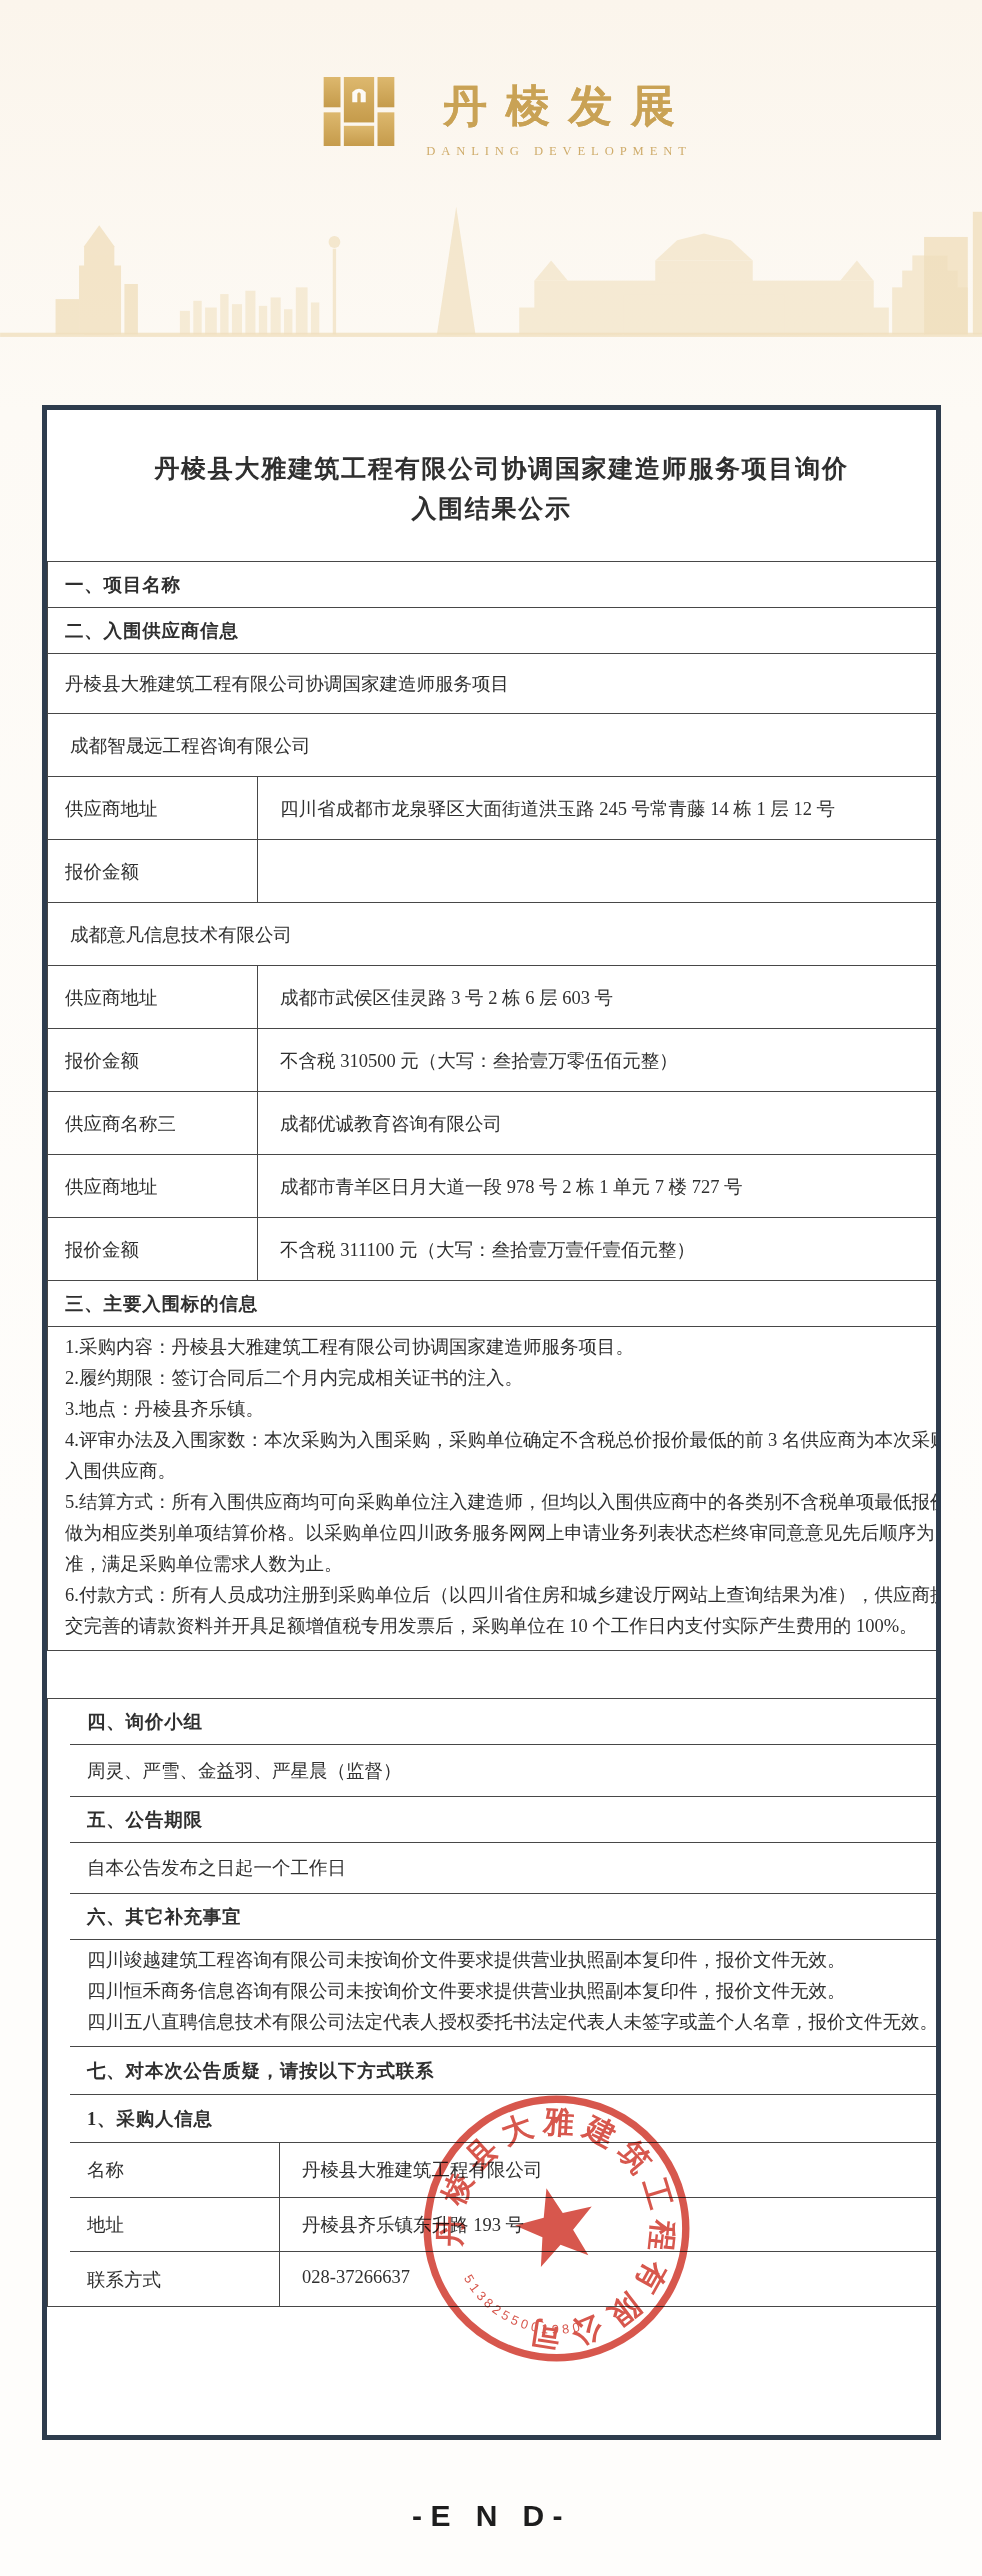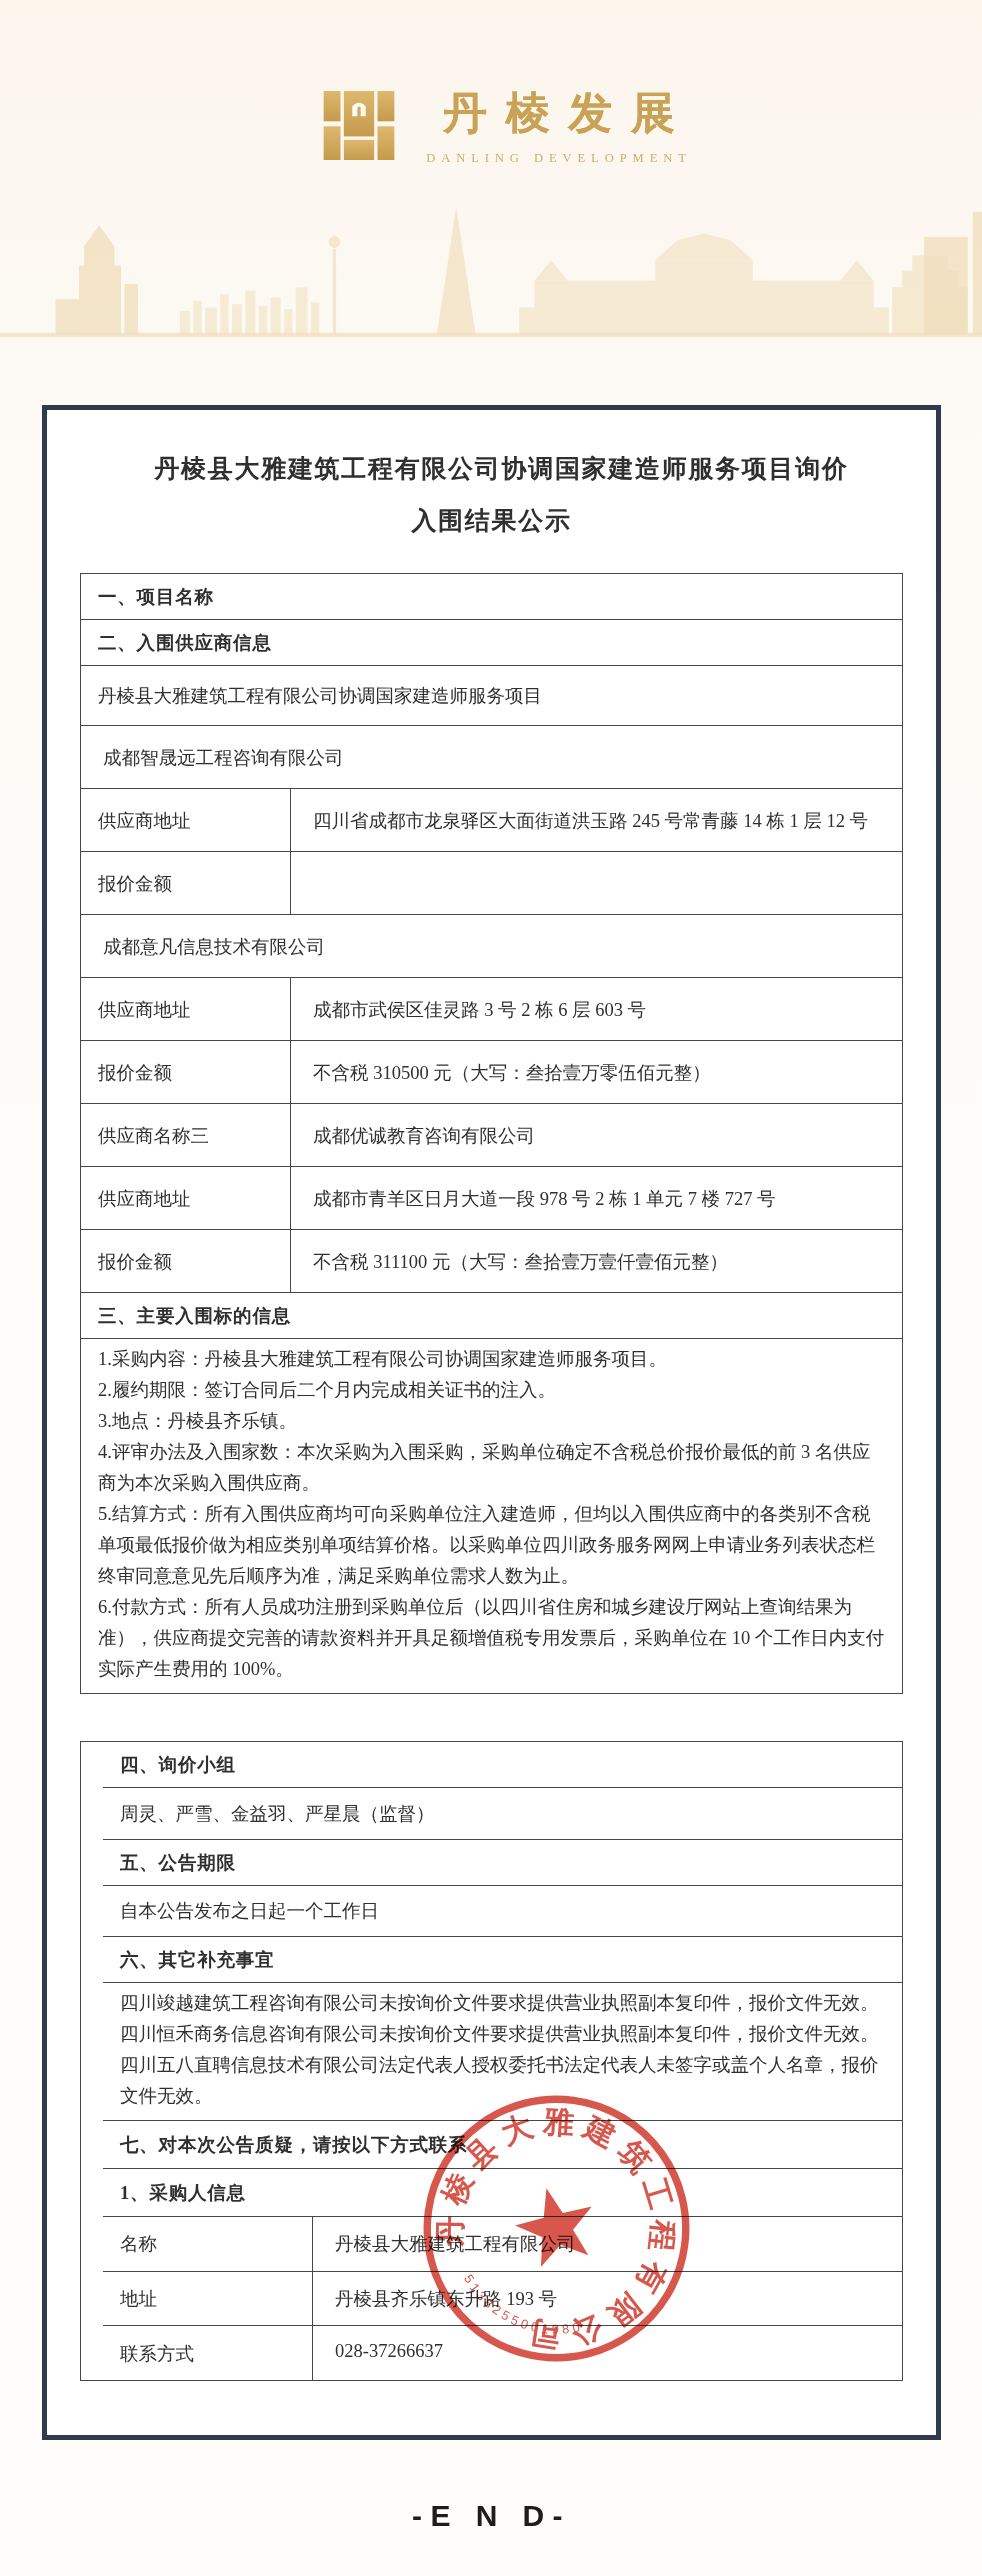--- a/index.html
+++ b/index.html
@@ -4,39 +4,39 @@
 <style>
   * { margin:0; padding:0; box-sizing:border-box; }
   html,body { background:#ffffff; }
   .page {
     position:relative; width:983px; height:2576px; margin:0 auto;
     background:linear-gradient(180deg,#fbf5ec 0%,#fdfaf5 16%,#fefdfb 60%,#fefdfb 100%);
     font-family:"Liberation Serif","DejaVu Serif",serif; color:#2f2f2f;
     overflow:hidden;
   }
   
-  .brand { position:absolute; top:84px; left:0; width:100%; display:flex; justify-content:center; align-items:center; gap:30px;padding-left:33px; }
+  .brand { position:absolute; top:77px; left:0; width:100%; display:flex; justify-content:center; gap:30px;padding-left:33px; }
   .brand-icon { width:72px; height:69px; display:block; }
   .brand-text { text-align:center; }
   .brand-title {
     font-size:44px; letter-spacing:18.5px; font-weight:700; padding-left:18.5px;
     background:linear-gradient(180deg,#d8b268,#c49a4a); -webkit-background-clip:text; background-clip:text; color:#c9a255;
   }
   .brand-sub { margin-top:8.4px; font-size:12.6px; letter-spacing:5.9px; color:#cfac6b; font-family:"Liberation Serif",serif; }
   
   .skyline { position:absolute; top:200px; left:0; width:983px; height:147px; opacity:.55; }
   
   .card {
     position:absolute; left:42px; top:405px; width:899px; height:2035px;
     background:#ffffff; border:5.9px solid #2e3c4d; overflow:hidden;
   }
   .doc-title { text-align:center; font-weight:700; font-size:25px; line-height:34px; letter-spacing:1.7px; }
   .doc-title.l1 { margin-top:42px;padding-left:20px; }
-  .doc-title.l2 { margin-top:18px; }
-  .tbl { width:823px; margin:0 auto; border:1.7px solid #474747; }
+  .doc-title.l2 { margin-top:6px; }
+  .tbl { width:936px; margin:0 auto; border:1.7px solid #474747; }
   .tbl1 { margin-top:35px; }
   .tbl2 { margin-top:47px;padding-left:22px; }
   .row { border-bottom:1.7px solid #474747; font-size:18.5px; }
   .row:last-child { border-bottom:none; }
   .row.h { padding:10px 17px; font-weight:600; letter-spacing:0.8px; }
   .row.c { padding:17px 17px; }
   .row.split { display:flex; padding:0; }
   .cellL { width:210px; flex:0 0 210px; border-right:1.7px solid #474747; padding:18.5px 8.4px 18.5px 17px; }
   .cellV { flex:1; padding:18.5px 8.4px 18.5px 22px; }
   .tbl2 .cellL, .tbl2 .cellV { padding-top:14.3px; padding-bottom:14.3px; }

